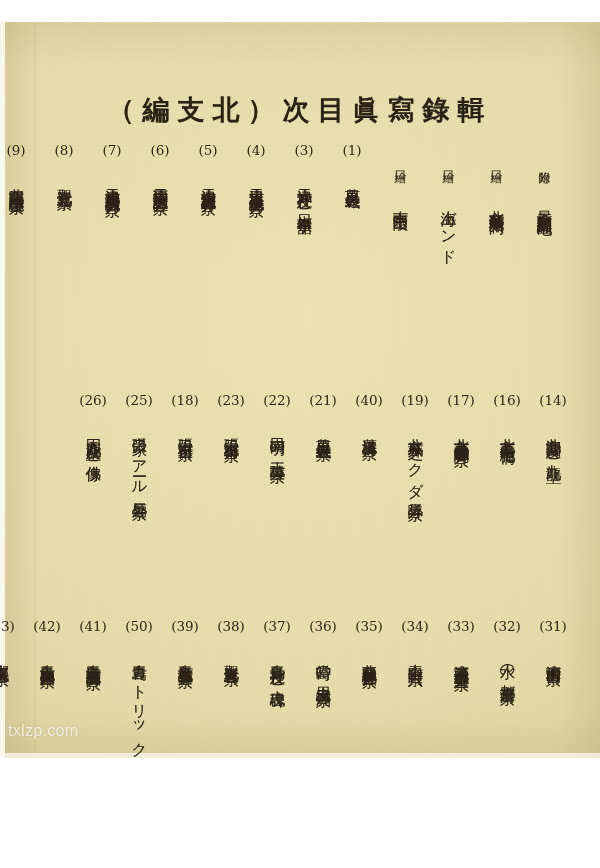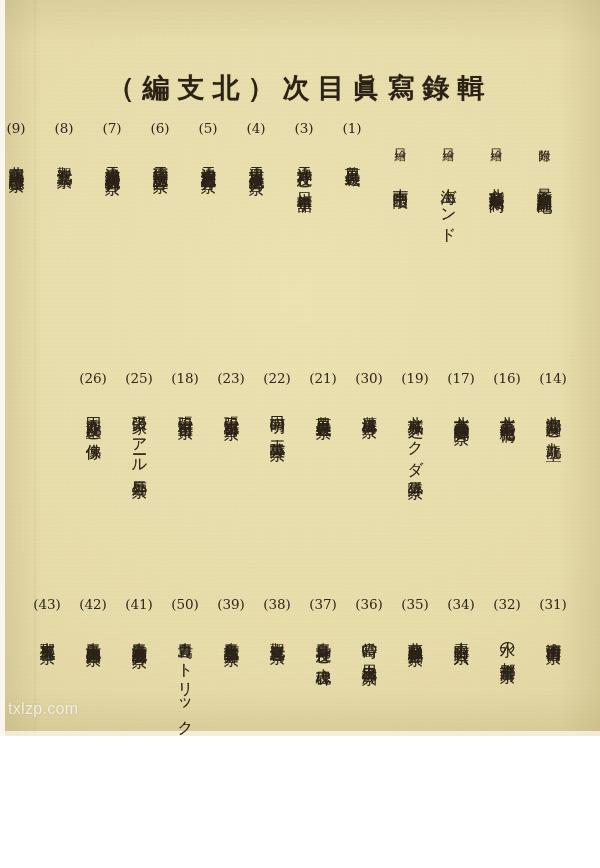--- a/index.html
+++ b/index.html
@@ -16,20 +16,21 @@
 
   
   #page {
     position: relative;
     width: 600px;
     height: 736px;
     box-sizing: border-box;
     background:
       radial-gradient(ellipse 120% 90% at 50% 40%, #ece2b2 0%, #e7dcaa 55%, #ddd19b 100%);
     overflow: hidden;
+    margin-top: 22px;
   }
   
   #paper-grain {
     position: absolute;
     inset: 0;
     pointer-events: none;
     background:
       repeating-linear-gradient(90deg,
         rgba(0,0,0,0.012) 0px, rgba(0,0,0,0.012) 1px,
         rgba(255,255,255,0.012) 1px, rgba(255,255,255,0.012) 3px),
@@ -230,21 +231,21 @@
       </div>
       <div class="entry">
         <div class="num">(17)</div>
         <div class="label">北京萬壽山佛香閣外二景</div>
       </div>
       <div class="entry">
         <div class="num">(19)</div>
         <div class="label">北京城外之ラクダ隊外二景</div>
       </div>
       <div class="entry">
-        <div class="num">(30)</div>
+        <div class="num">(40)</div>
         <div class="label">蘆溝橋外二景</div>
       </div>
       <div class="entry">
         <div class="num">(21)</div>
         <div class="label">萬里之長城三景</div>
       </div>
       <div class="entry">
         <div class="num">(22)</div>
         <div class="label">南口明の十三陵外二景</div>
       </div>
@@ -268,20 +269,24 @@
   <div class="block" id="block-3">
       <div class="entry">
         <div class="num">(31)</div>
         <div class="label">濟南市街四景</div>
       </div>
       <div class="entry">
         <div class="num">(32)</div>
         <div class="label">水の都濟南三景</div>
       </div>
       <div class="entry">
+        <div class="num">(33)</div>
+        <div class="label">濟南千佛山全景外三景</div>
+      </div>
+      <div class="entry">
         <div class="num">(34)</div>
         <div class="label">泰山附近六景</div>
       </div>
       <div class="entry">
         <div class="num">(35)</div>
         <div class="label">曲阜至聖林外四景</div>
       </div>
       <div class="entry">
         <div class="num">(36)</div>
         <div class="label">當時の思出徐洲二景</div>

